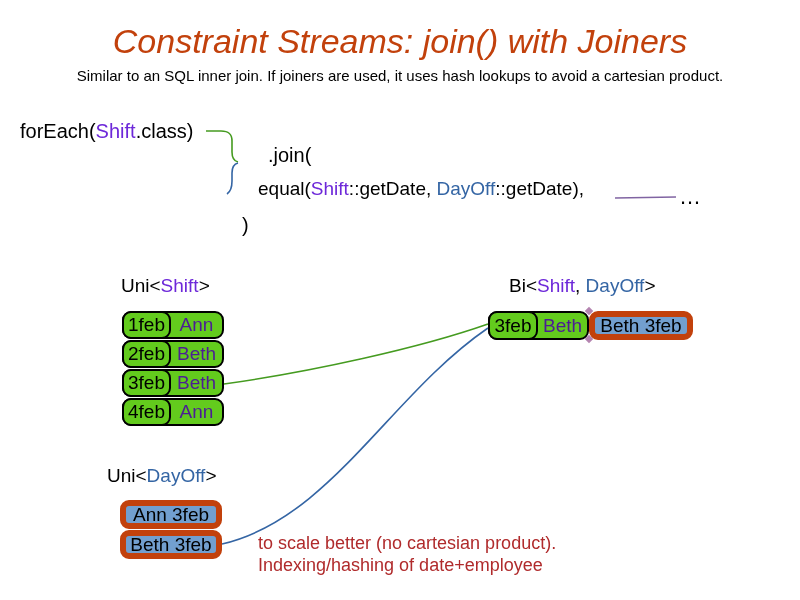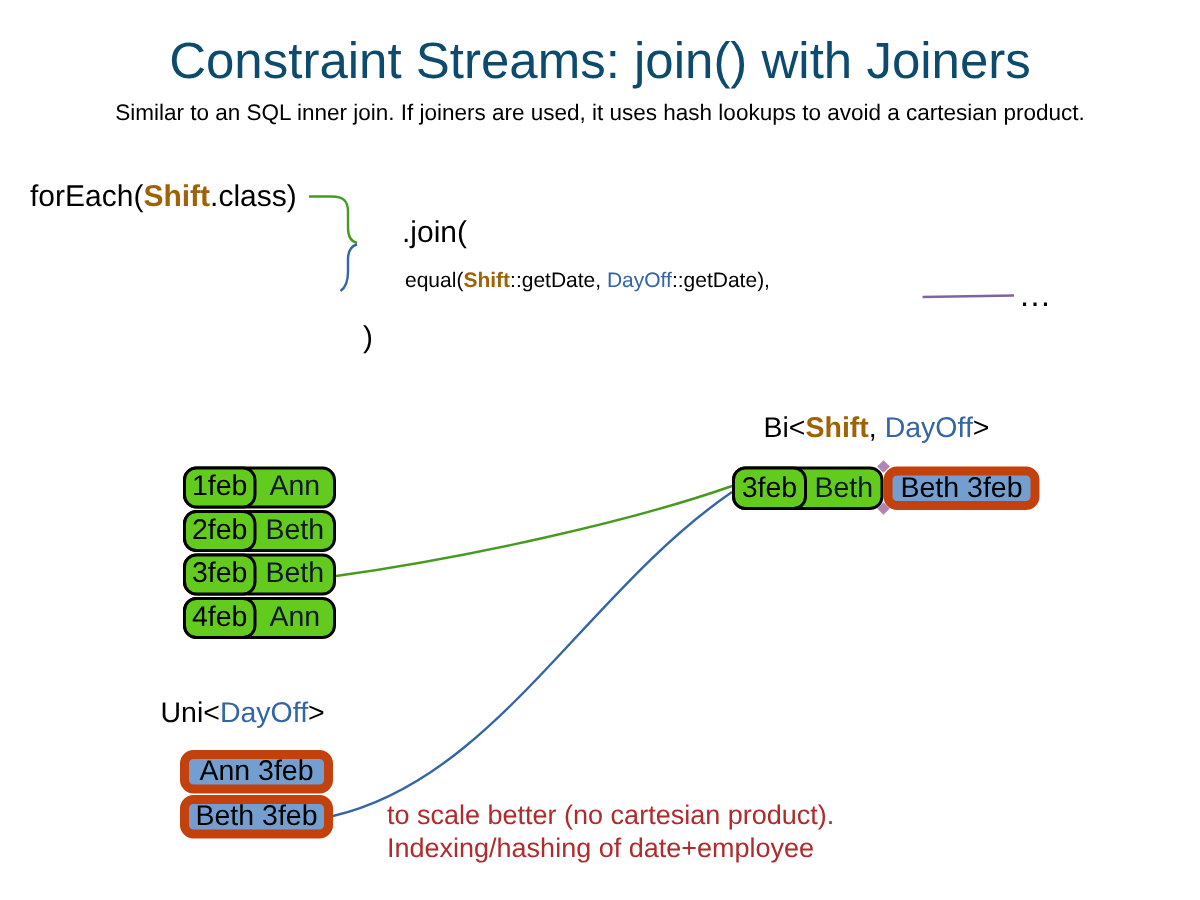--- a/index.html
+++ b/index.html
@@ -1,26 +1,26 @@
 <!DOCTYPE html>
 <html><head>
 <meta charset="utf-8">
 <style>
   html,body{margin:0;padding:0;}
   body{font-family:"Liberation Sans",sans-serif;}
   #canvas{position:relative;width:800px;height:600px;background:#ffffff;overflow:hidden;}
   .abs{position:absolute;white-space:nowrap;}
   .center{left:0;width:800px;text-align:center;}
-  .title{top:22px;font-size:34px;color:#0c4a6e;}
+  .title{top:22px;font-size:34px;color:#c2410c;font-style:italic;}
   .subtitle{top:67px;font-size:15px;color:#000;}
   .code-lg{font-size:20px;color:#000;}
-  .code-sm{font-size:14px;color:#000;margin-left:12px;}
-  .c-green{color:#a16207;font-weight:bold;}
+  .code-sm{font-size:19px;color:#000;}
+  .c-green{color:#6d28d9;}
   .c-blue{color:#3465A4;}
-  .c-orange{color:#0f172a;}
+  .c-orange{color:#4c1d95;}
   .label{font-size:19px;color:#000;}
   svg.lines{position:absolute;left:0;top:0;width:800px;height:600px;}
   .grow{position:absolute;width:102px;height:28px;background:#63CB1D;border:2px solid #000;
         border-radius:9px;box-sizing:border-box;font-size:19px;color:#000;}
   .gcell{position:absolute;left:-2px;top:-2px;width:49px;height:28px;background:#63CB1D;
          border:2px solid #000;border-radius:9px;box-sizing:border-box;display:flex;
          align-items:center;justify-content:center;}
   .gname{position:absolute;left:47px;right:0;top:0;bottom:0;display:flex;
          align-items:center;justify-content:center;}
   .brow{position:absolute;width:102px;height:28px;background:#729FCF;border:6px solid #c2410c;
@@ -49,20 +49,23 @@
   <div class="abs code-lg" style="left:20px;top:120px;">
     <span>forEach(</span><span class="c-green">Shift</span><span>.class)</span>
   </div>
   <div class="abs code-lg" style="left:240px;top:144px;margin-left:28px;">.join(</div>
   <div class="abs code-sm" style="left:258px;top:178px;">
     <span>equal(</span><span class="c-green">Shift</span><span>::getDate, </span><span class="c-blue">DayOff</span><span>::getDate),</span>
   </div>
   <div class="abs code-lg" style="left:242px;top:214px;">)</div>
   <div class="abs ellipsis" style="left:679px;top:184px;">…</div>
 
+  <div class="abs label" style="left:121px;top:275px;">
+    <span>Uni&lt;</span><span class="c-green">Shift</span><span>&gt;</span>
+  </div>
 
   <div class="grow" style="left:122px;top:311px;">
     <div class="gcell">
         <span>1feb</span>
       </div>
     <div class="gname c-orange">Ann</div>
   </div>
   <div class="grow" style="left:122px;top:340px;text-align:center;">
     <div class="gcell">
         <span>2feb</span>

